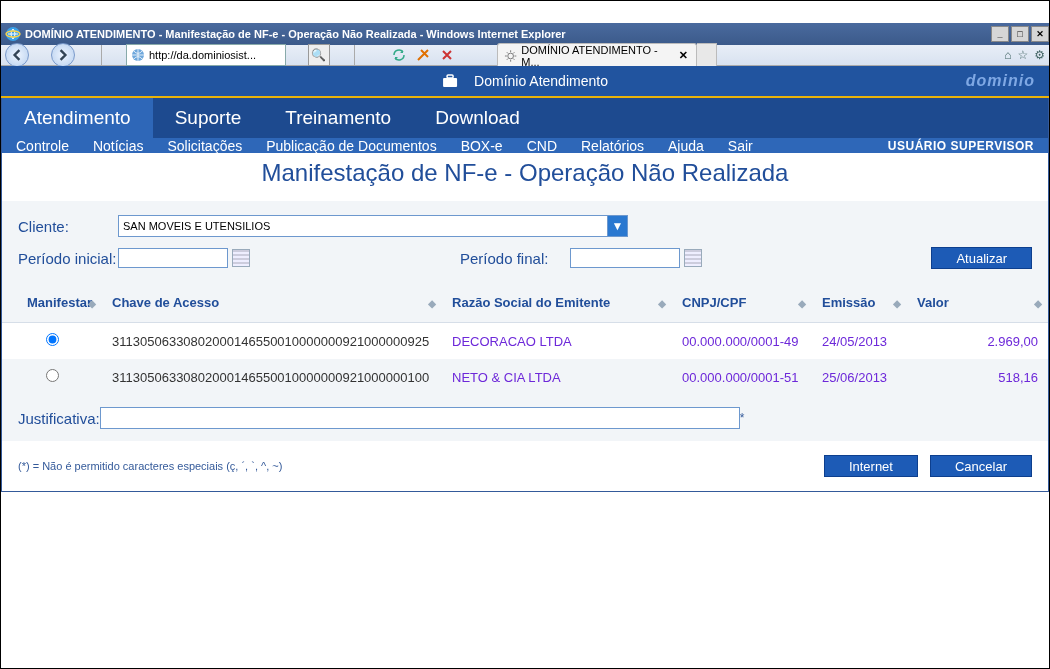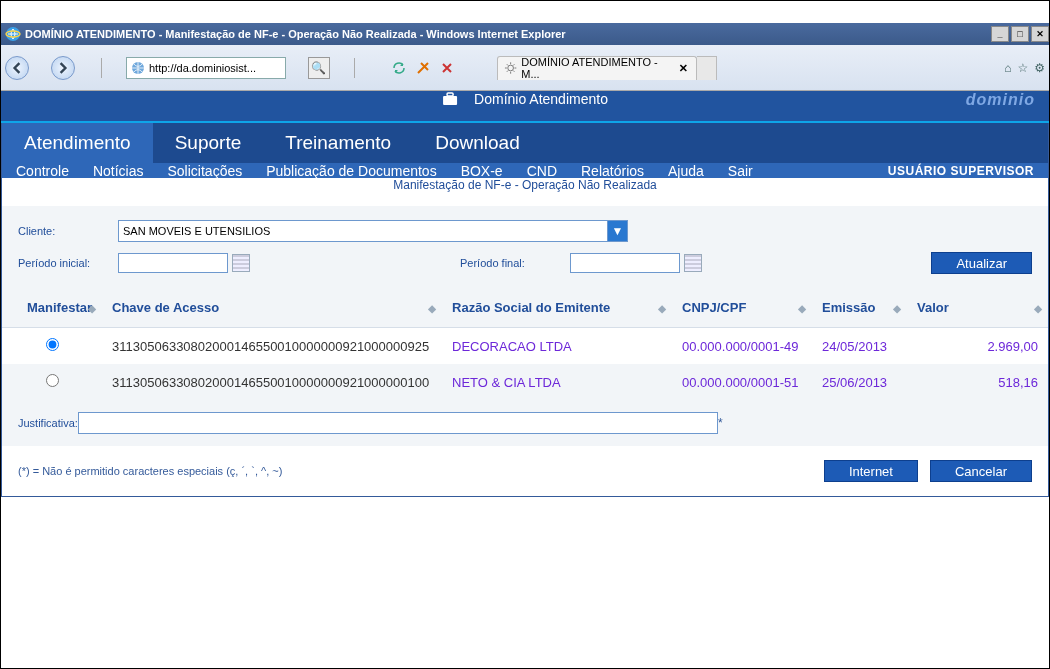--- a/index.html
+++ b/index.html
@@ -6,62 +6,62 @@
   body { font-family: "Segoe UI", Tahoma, sans-serif; font-size: 12px; background: #fff; width: 1050px; height: 669px; overflow: hidden; border: 1px solid #000; }
   
   
   .titlebar { background: linear-gradient(#4a6a9e, #3b5a8a); height: 22px; display: flex; align-items: center; color: #fff; font-size: 11px; font-weight: bold; padding-left: 4px; margin-top: 22px; }
   .titlebar .ie-icon { width: 16px; height: 16px; margin-right: 4px; }
   .titlebar .title { flex: 1; }
   .winbtns { display: flex; }
   .winbtn { width: 18px; height: 16px; background: #d6d6d6; border: 1px solid #888; margin-left: 2px; display: flex; align-items: center; justify-content: center; font-size: 9px; color: #000; cursor: default; }
   
   
-  .browser-bar { background: linear-gradient(#e8eef7, #d8e2f0); height: 46px; display: flex; align-items: center; padding: 0 4px; border-bottom: 1px solid #aaa; gap: 20px; }
+  .browser-bar { background: linear-gradient(#e8eef7, #d8e2f0); height: 21px; display: flex; align-items: center; padding: 0 4px; border-bottom: 1px solid #aaa; gap: 20px; }
   .navbtn { width: 24px; height: 24px; border-radius: 50%; background: radial-gradient(#eef5ff, #b8d0ee); border: 1px solid #7a9acb; display: flex; align-items: center; justify-content: center; margin-right: 2px; cursor: pointer; }
   .navbtn svg { width: 12px; height: 12px; fill: #4a6a9e; }
   .url-divider { width: 1px; height: 20px; background: #aaa; margin: 0 4px; }
   .url-box { display: flex; align-items: center; background: #fff; border: 1px solid #8aa; height: 22px; width: 160px; padding: 0 4px; }
   .url-box .globe { width: 14px; height: 14px; margin-right: 4px; }
   .url-text { font-size: 11px; white-space: nowrap; overflow: hidden; }
   .search-btn { width: 22px; height: 22px; border: 1px solid #999; background: #eee; margin-left: 2px; display:flex;align-items:center;justify-content:center; }
   .toolbar-icons { display: flex; gap: 4px; margin-left: 10px; }
   .tb-icon { width: 20px; height: 20px; display:flex;align-items:center;justify-content:center; cursor:pointer; border:1px solid transparent; }
   .tabs-row { display:flex; align-items:center; margin-left: 20px; }
   .browser-tab { background: #f4f4f4; border: 1px solid #bbb; border-bottom: none; border-top-left-radius: 3px; border-top-right-radius: 3px; height: 24px; padding: 0 8px 0 6px; display:flex; align-items:center; font-size: 11px; gap:4px; max-width:200px;justify-content:space-between; }
   .browser-tab .gear { width:14px; height:14px; }
   .browser-tab .close { font-weight:bold; margin-left:4px; cursor:pointer; }
   .newtab { width:20px; height:24px; border:1px solid #bbb; border-left:none; border-bottom:none; background:#e8e8e8; }
   .right-icons { margin-left:auto; display:flex; gap:6px; color:#466; }
   
   
   .app { background: #fff; }
   
   
-  .app-header { background: #21549f; color: #fff; height: 32px; display:flex; padding: 0 14px; border-bottom: 2px solid #0ea5e9; }
+  .app-header { background: #21549f; color: #fff; height: 32px; display:flex; align-items:center; padding: 0 14px; border-bottom: 2px solid #eab308; }
   .app-header .brief-icon { width:16px; height:14px; margin-right:8px; }
   .app-header .logo { font-style: italic; font-weight: bold; letter-spacing: 1px; color: #7fa8e4; font-size: 16px; }
   .hdr-center { position:absolute; left:50%; transform:translateX(-50%); display:flex; align-items:center; gap:8px; font-size:14px; }
   
   
   .primary-nav { background: #1d4a8f; display:flex; height: 40px; align-items:stretch; }
   .primary-nav .nav-item { padding: 0 22px; color:#fff; font-size: 19px; display:flex; align-items:center; cursor:pointer; }
   .primary-nav .nav-item.active { background: #2e67b8; }
   
   
   .secondary-nav { background: #2e67b8; display:flex; height: 15px; align-items:center; padding: 0 14px; gap: 24px; }
   .secondary-nav .item { color: #fff; font-size: 14px; cursor:pointer; }
   .secondary-nav .user { margin-left:auto; color:#fff; font-size: 12px; font-weight:bold; letter-spacing:.5px; }
   
   
   .page { background: #fff; padding: 0; }
-  .page-title { text-align:center; color: #214e9a; font-size: 12px; padding: 0 0 14px; }
+  .page-title { text-align:center; color: #214e9a; font-size: 24px; padding: 6px 0 14px; }
   
   .filter-area { background: #f2f5f8; padding: 14px 16px; display:grid; grid-template-columns: 100px 1fr 110px 1fr 120px; row-gap:10px; align-items:center; }
-  .lbl { color: #214e9a; font-size: 11px; }
+  .lbl { color: #214e9a; font-size: 15px; }
   .client-select { display:flex; }
   .client-select input { flex:1; max-width: 490px; height:22px; border:1px solid #6d98ce; padding:8px 4px; font-size:11px; }
   .client-select .dd { width:20px; height:22px; background:#2a78d0; color:#fff; display:flex; align-items:center; justify-content:center; border:1px solid #6d98ce; border-left:none; cursor:pointer; }
   .date-in { display:flex; align-items:center; gap:4px; }
   .date-in input { width:110px; height:20px; border:1px solid #6d98ce; padding: 0 4px; font-size:12px; }
   .cal-icon { width:18px; height:18px; border:1px solid #9ab; background: repeating-linear-gradient(#ccd, #ccd 2px, #eef 2px, #eef 4px); cursor:pointer; }
   .btn-primary { background:#1d5bb6; color:#fff; border:1px solid #0d3f8e; height:22px; padding: 0 24px; font-size:13px; cursor:pointer; }
   .filter-right { text-align:right; }
   
   

